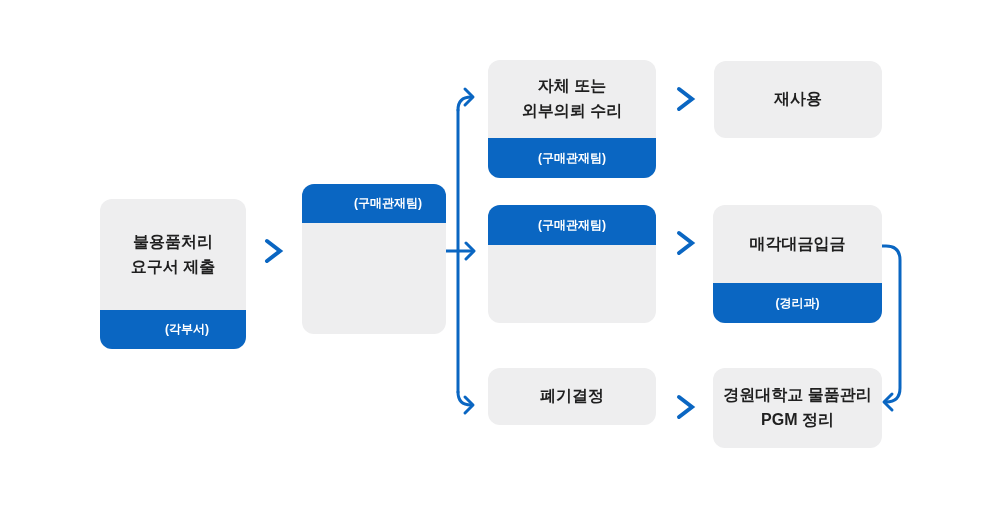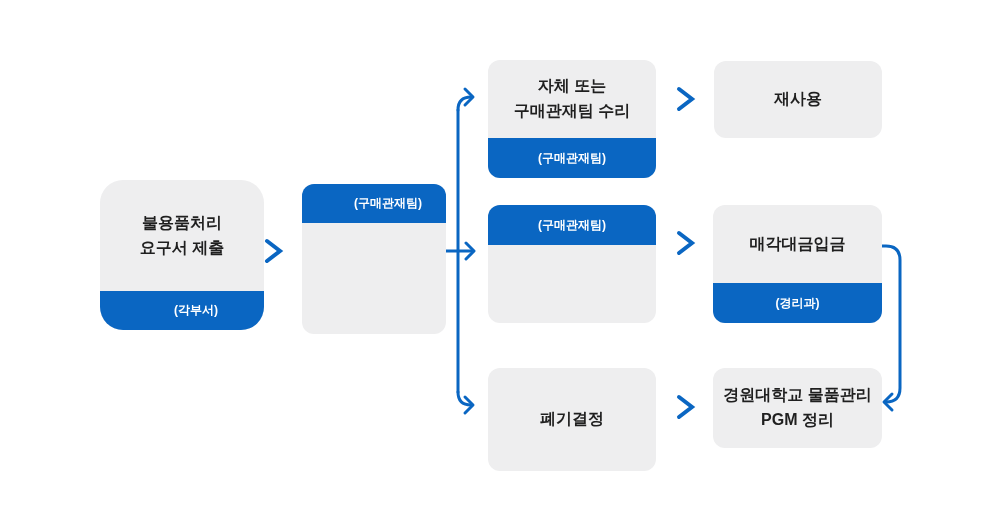--- a/index.html
+++ b/index.html
@@ -95,50 +95,50 @@
 
     <path class="line" d="M882 246 H886 Q900 246 900 260 V388 Q900 402 886 402"></path>
     <path class="line" d="M892 394 L884 402 L892 410"></path>
 
     <path class="chev" d="M267 241 L280 251 L267 261"></path>
     <path class="chev" d="M679 89 L692 99 L679 109"></path>
     <path class="chev" d="M679 233 L692 243 L679 253"></path>
     <path class="chev" d="M679 397 L692 407 L679 417"></path>
   </svg>
 
-  <div class="node" style="left:100px; top:180px; width:164px; height:150px;border-radius:23px;">
+  <div class="node" style="left:100px; top:199px; width:146px; height:150px;">
     <div class="node-label">불용품처리
 요구서 제출</div>
     <div class="node-band band-39">(각부서)</div>
   </div>
 
   <div class="node" style="left:302px; top:184px; width:144px; height:150px;">
     <div class="node-band band-39">(구매관재팀)</div>
   </div>
 
   <div class="node" style="left:488px; top:60px; width:168px; height:118px;">
     <div class="node-label">자체 또는
-구매관재팀 수리</div>
+외부의뢰 수리</div>
     <div class="node-band band-40">(구매관재팀)</div>
   </div>
 
   <div class="node" style="left:714px; top:61px; width:168px; height:77px;">
     <div class="node-label">재사용</div>
   </div>
 
   <div class="node" style="left:488px; top:205px; width:168px; height:118px;">
     <div class="node-band band-40">(구매관재팀)</div>
   </div>
 
   <div class="node" style="left:713px; top:205px; width:169px; height:118px;">
     <div class="node-label">매각대금입금</div>
     <div class="node-band band-40">(경리과)</div>
   </div>
 
-  <div class="node" style="left:488px; top:368px; width:168px; height:103px;">
+  <div class="node" style="left:488px; top:368px; width:168px; height:57px;">
     <div class="node-label">폐기결정</div>
   </div>
 
   <div class="node" style="left:713px; top:368px; width:169px; height:80px;">
     <div class="node-label">경원대학교 물품관리
 PGM 정리</div>
   </div>
 
 </div>
 

